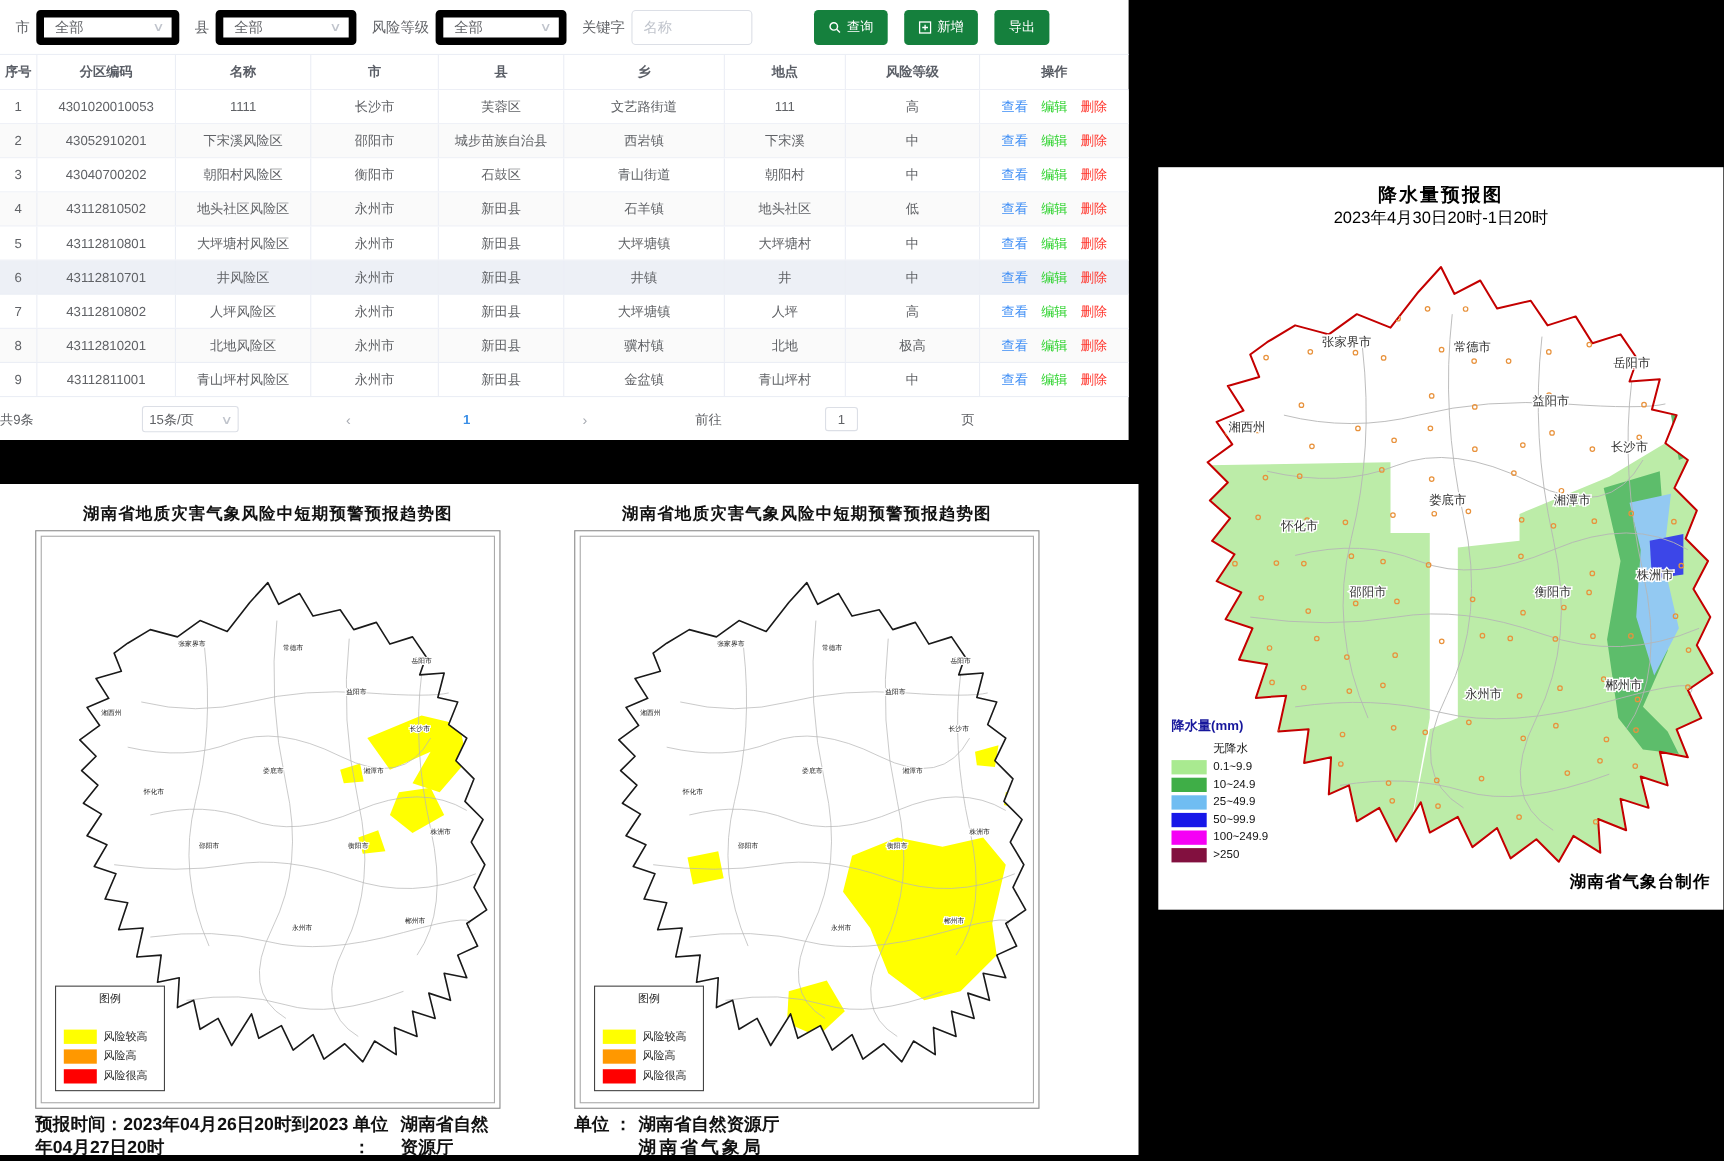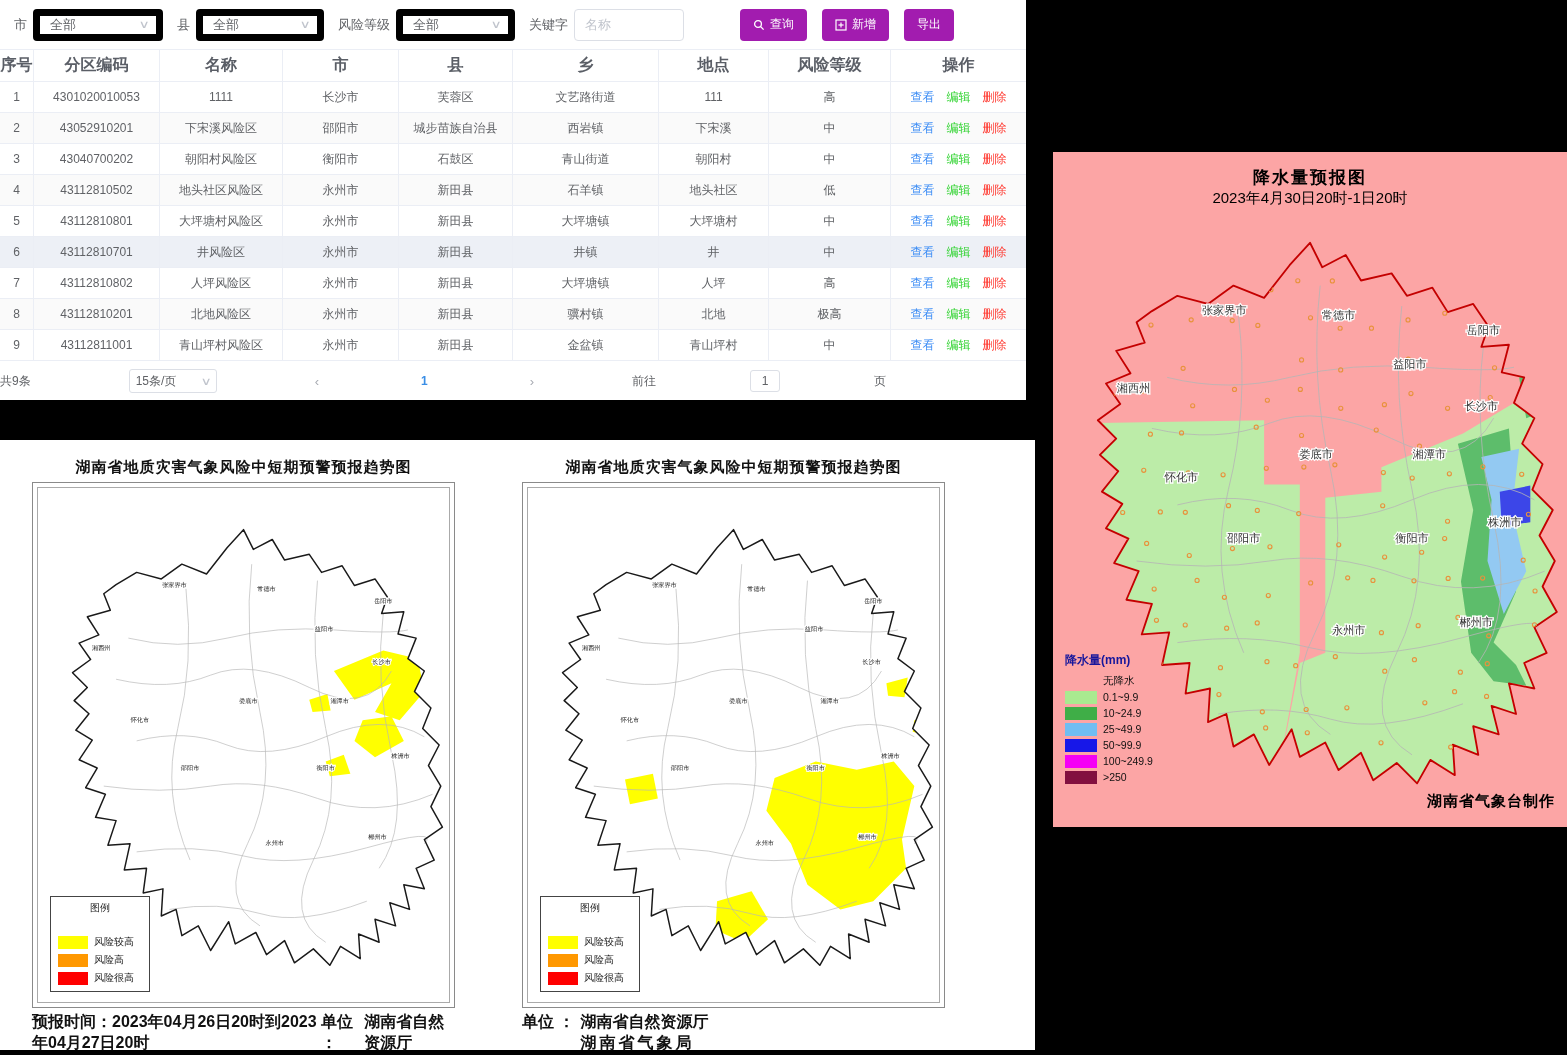--- a/index.html
+++ b/index.html
@@ -8,26 +8,26 @@
 
   
   .table-panel { position:absolute; left:0; top:0; width:1026px; height:400px; background:#fff; }
   .filters { display:flex; align-items:center; height:50px; padding-left:14px; border-bottom:1px solid #ebeef5; position:relative; }
   .flabel { font-size:13px; color:#606266; margin-right:6px; white-space:nowrap; }
   .select { height:32px; border:7px solid #000000; border-radius:4px; background:#fff; display:flex; align-items:center; justify-content:space-between; padding:0 8px 0 10px; font-size:13px; color:#606266; margin-right:14px; cursor:pointer; }
   .sel-city { width:130px; } .sel-county { width:128px; } .sel-risk { width:119px; }
   .chev { color:#c0c4cc; font-size:11px; transform:scaleX(1.4); margin-left:6px; }
   .kw-input { width:110px; height:32px; border:1px solid #dcdfe6; border-radius:4px; font-size:13px; color:#606266; padding:0 10px; outline:none; font-family:inherit; }
   .kw-input::placeholder { color:#c0c4cc; }
-  .btn { height:32px; background:#a21caf; border:none; border-radius:4px; color:#fff; font-size:12px; display:flex; align-items:center; gap:5px; padding:0 13px; cursor:pointer; font-family:inherit; }
+  .btn { height:32px; background:#15803d; border:none; border-radius:4px; color:#fff; font-size:12px; display:flex; align-items:center; gap:5px; padding:0 13px; cursor:pointer; font-family:inherit; }
   .btn-search { margin-left:56px; } .btn-add { margin-left:15px; } .btn-export { margin-left:15px; }
   .bicon { display:inline-flex; }
 
   .thead { display:flex; height:32px; align-items:center; border-bottom:1px solid #ebeef5; }
-  .thead .cell { font-size:16px; font-weight:bold; color:#5a5e66; }
+  .thead .cell { font-size:12px; font-weight:bold; color:#5a5e66; }
   .cell { display:flex; align-items:center; justify-content:center; text-align:center; height:100%; border-right:1px solid #ebeef5; overflow:hidden; white-space:nowrap; }
   .cell:last-child { border-right:none; }
   .c0{width:34px;} .c1{width:126px;} .c2{width:123px;} .c3{width:116px;} .c4{width:114px;} .c5{width:146px;} .c6{width:110px;} .c7{width:122px;} .c8{width:135px;}
   .trow { display:flex; height:31px; border-bottom:1px solid #ebeef5; background:#fff; }
   .trow .cell { font-size:12px; color:#606266; }
   .trow.stripe { background:#fafafa; }
   .trow.hover { background:#edf0f6; }
   .op-link { text-decoration:none; font-size:12px; margin:0 6px; cursor:pointer; }
   .op-view { color:#3d8df5; } .op-edit { color:#2fd32f; } .op-del { color:#ff342b; }
 
@@ -49,21 +49,21 @@
   .tlegend { position:absolute; left:12px; bottom:10px; width:100px; background:#fff; border:1px solid #444; padding:4px 7px 6px; }
   .tlegend-title { text-align:center; font-size:10px; color:#222; margin-bottom:20px; }
   .tl-row { display:flex; align-items:center; gap:6px; margin-top:4px; }
   .tl-swatch { width:30px; height:13px; }
   .tl-label { font-size:10px; color:#222; }
   .fig-caption { display:flex; justify-content:space-between; margin-top:4px; font-size:16px; font-weight:bold; color:#111; }
   .unit-block { display:flex; gap:6px; }
   .org2 { letter-spacing:3px; }
 
   
-  .rain-panel { position:absolute; left:1053px; top:152px; width:514px; height:675px; background:#fca5a5; }
+  .rain-panel { position:absolute; left:1053px; top:152px; width:514px; height:675px; background:#ffffff; }
   .rain-title { text-align:center; margin-top:14px; font-size:17px; font-weight:bold; color:#000; letter-spacing:2px; }
   .rain-sub { text-align:center; margin-top:0; font-size:15px; color:#000; }
   .rain-svg { position:absolute; left:2px; top:64px; width:510px; height:588px; }
   .rlegend { position:absolute; left:12px; top:500px; }
   .rlegend-title { font-size:12px; font-weight:bold; color:#16169c; margin-bottom:5px; }
   .rl-row { display:flex; align-items:center; gap:6px; margin-top:2px; height:14px; }
   .rl-swatch { width:32px; height:13px; }
   .rl-label { font-size:10.5px; color:#111; }
   .credit { position:absolute; right:12px; bottom:16px; font-size:15px; font-weight:bold; color:#000; letter-spacing:1px; }
 

